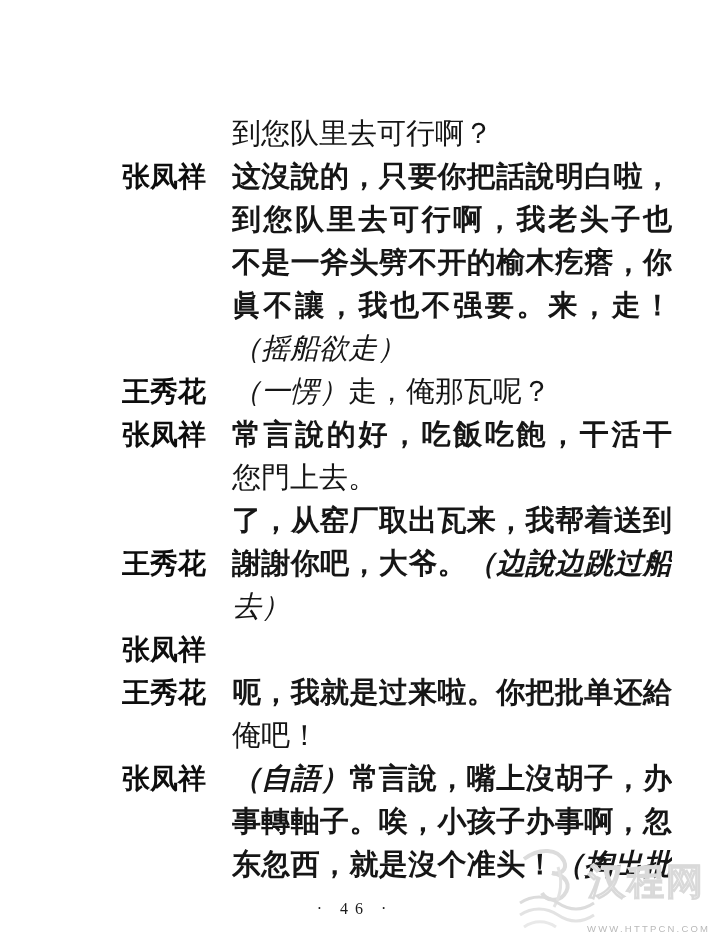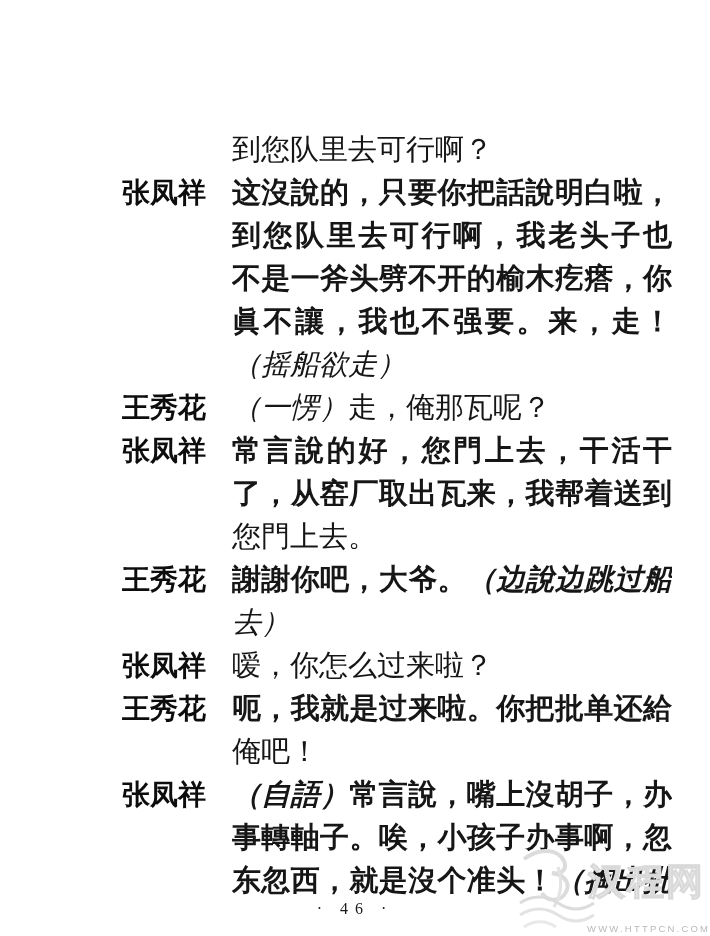--- a/index.html
+++ b/index.html
@@ -1,20 +1,20 @@
 <!DOCTYPE html>
 <html><head>
 <meta charset="utf-8">
 <style>
   html,body{margin:0;padding:0;}
   .page{
     position:relative;width:710px;height:936px;background:#ffffff;
     overflow:hidden;font-family:"Liberation Serif",serif;color:#161616;
   }
-  .script{position:absolute;left:85px;top:128px;width:552px;}
+  .script{position:absolute;left:85px;top:112px;width:552px;}
   .row{display:flex;height:43px;align-items:center;}
   .speaker{
     width:110px;flex:0 0 110px;font-weight:bold;font-size:28px;
     letter-spacing:0px;white-space:nowrap;color:#0d0d0d;
     font-family:"Liberation Sans",sans-serif;
     margin-left:37px;
   }
   .text{width:440px;flex:0 0 440px;font-size:29px;line-height:43px;white-space:nowrap;}
   .row.full .text{
     white-space:normal;text-align:justify;text-align-last:justify;
@@ -67,41 +67,40 @@
       <div class="row">
         <span class="speaker"></span>
         <span class="text"><span class="seg-stage">（摇船欲走）</span></span>
       </div>
       <div class="row">
         <span class="speaker">王秀花</span>
         <span class="text"><span class="seg-stage">（一愣）</span><span class="seg-dial">走，俺那瓦呢？</span></span>
       </div>
       <div class="row full">
         <span class="speaker">张凤祥</span>
-        <span class="text"><span class="seg-dial">常言說的好，您門上去，干活干</span></span>
+        <span class="text"><span class="seg-dial">常言說的好，吃飯吃飽，干活干</span></span>
+      </div>
+      <div class="row">
+        <span class="speaker"></span>
+        <span class="text"><span class="seg-dial">您門上去。</span></span>
       </div>
       <div class="row full">
         <span class="speaker"></span>
         <span class="text"><span class="seg-dial">了，从窑厂取出瓦来，我帮着送到</span></span>
-      </div>
-      <div class="row">
-        <span class="speaker"></span>
-        <span class="text"><span class="seg-dial">您門上去。</span></span>
       </div>
       <div class="row full">
         <span class="speaker">王秀花</span>
         <span class="text"><span class="seg-dial">謝謝你吧，大爷。</span><span class="seg-stage">（边說边跳过船</span></span>
       </div>
       <div class="row">
         <span class="speaker"></span>
         <span class="text"><span class="seg-stage">去）</span></span>
       </div>
       <div class="row">
         <span class="speaker">张凤祥</span>
-        <span class="text"><span class="seg-dial">嗳，你怎么过来啦？</span></span>
       </div>
       <div class="row full">
         <span class="speaker">王秀花</span>
         <span class="text"><span class="seg-dial">呃，我就是过来啦。你把批单还給</span></span>
       </div>
       <div class="row">
         <span class="speaker"></span>
         <span class="text"><span class="seg-dial">俺吧！</span></span>
       </div>
       <div class="row full">

